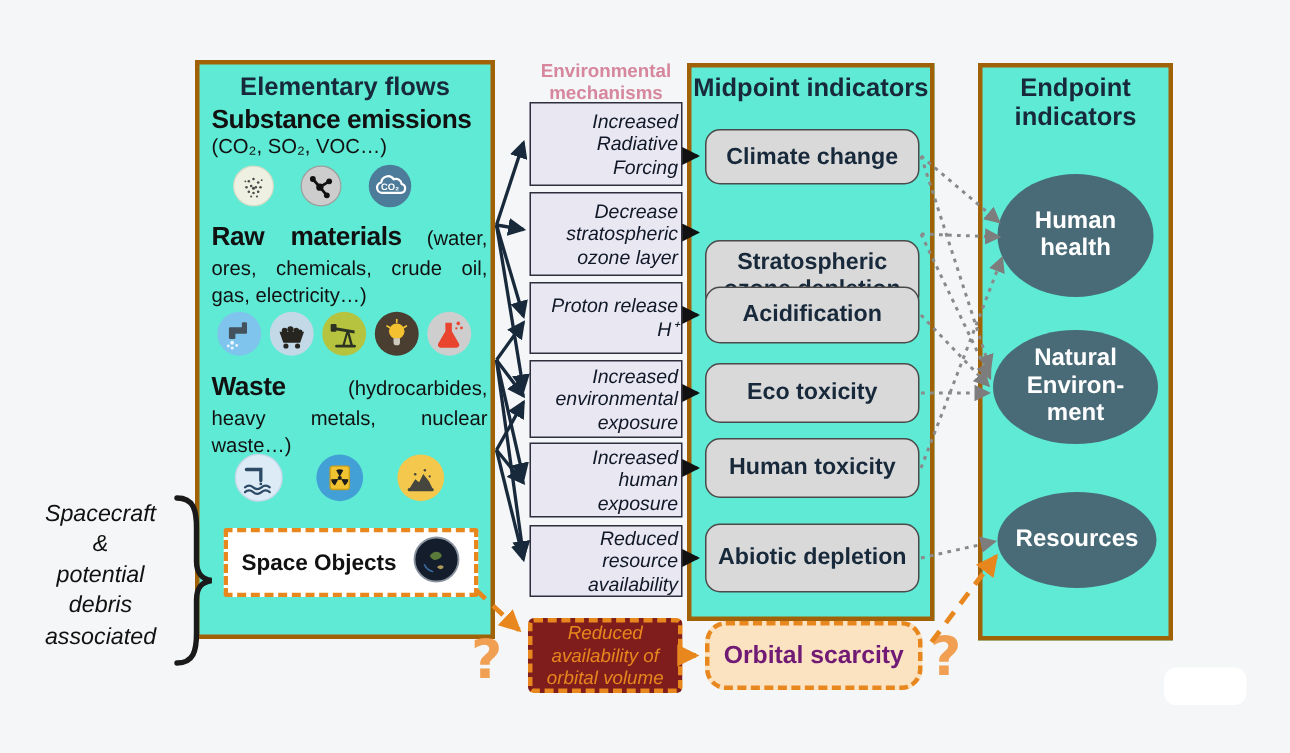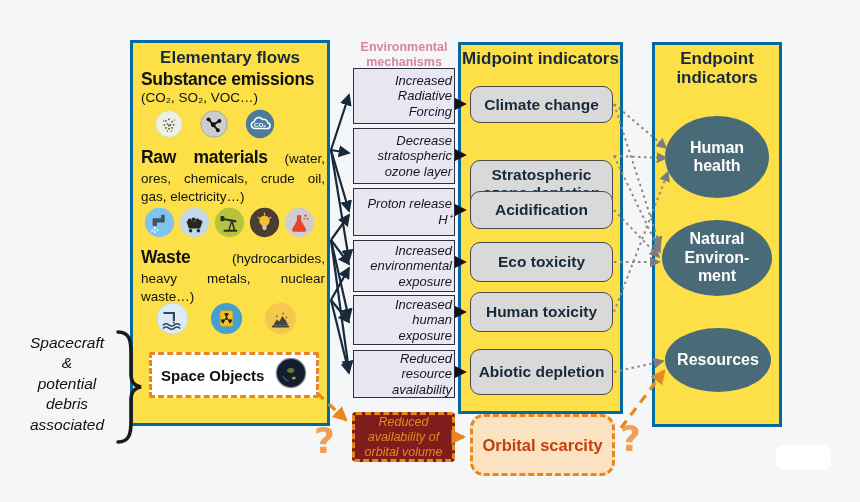--- a/index.html
+++ b/index.html
@@ -3,21 +3,21 @@
 <meta charset="utf-8">
 <style>
   * { box-sizing: border-box; margin: 0; padding: 0; }
   html,body { background:#e9eaec; }
   .canvas {
     position: relative; width: 860px; height: 502px;
     background: #f5f6f7; overflow: hidden;
     font-family: "Liberation Sans", sans-serif; color:#111;
   }
   .panel {
-    position: absolute; background: #fde047; border: 3px solid #0369a1;
+    position: absolute; background: #5eead4; border: 3px solid #a16207;
   }
   .panel-title {
     font-weight: bold; color: #17293a; text-align: center;
     font-size: 17px; line-height: 1.12; padding-top: 4px;
   }
   
   #elementary { left:130px; top:40px; width:200px; height:386px; }
   .ef-abs { position:absolute; }
   .ef-head { font-weight:bold; font-size:17.5px; letter-spacing:-0.3px; }
   .ef-detail { font-size:13.5px; }
@@ -60,24 +60,24 @@
   
   #midpoint { left:458px; top:42px; width:165px; height:372px; }
   .mid-box {
     position:absolute; left:470px; width:143px;
     background:#d9d9d9; border:1.6px solid #4a4a4a; border-radius:10px;
     display:flex; align-items:center; justify-content:center;
     text-align:center; font-weight:bold; font-size:15.5px;
     color:#17293a; line-height:1.12; padding:2px;
   }
   .mid-orbital {
-    position:absolute; left:470px; top:414px; width:145px; height:62px;
+    position:absolute; left:470px; top:414px; width:145px; height:46px;
     border:3px dashed #e8871e; background:#fbe2c1; border-radius:14px;
     display:flex; align-items:center; justify-content:center;
-    font-weight:bold; font-size:16.5px; color:#c2410c;
+    font-weight:bold; font-size:16.5px; color:#701a75;
   }
   
   #endpoint { left:652px; top:42px; width:130px; height:385px; }
   .ellipse {
     position:absolute; background:#486b77; border-radius:50%;
     display:flex; align-items:center; justify-content:center;
     text-align:center; color:#fff; font-weight:bold;
     font-size:16px; line-height:1.15;
   }
   #ellipse-hh { left:665px; top:116px; width:104px; height:82px; }

